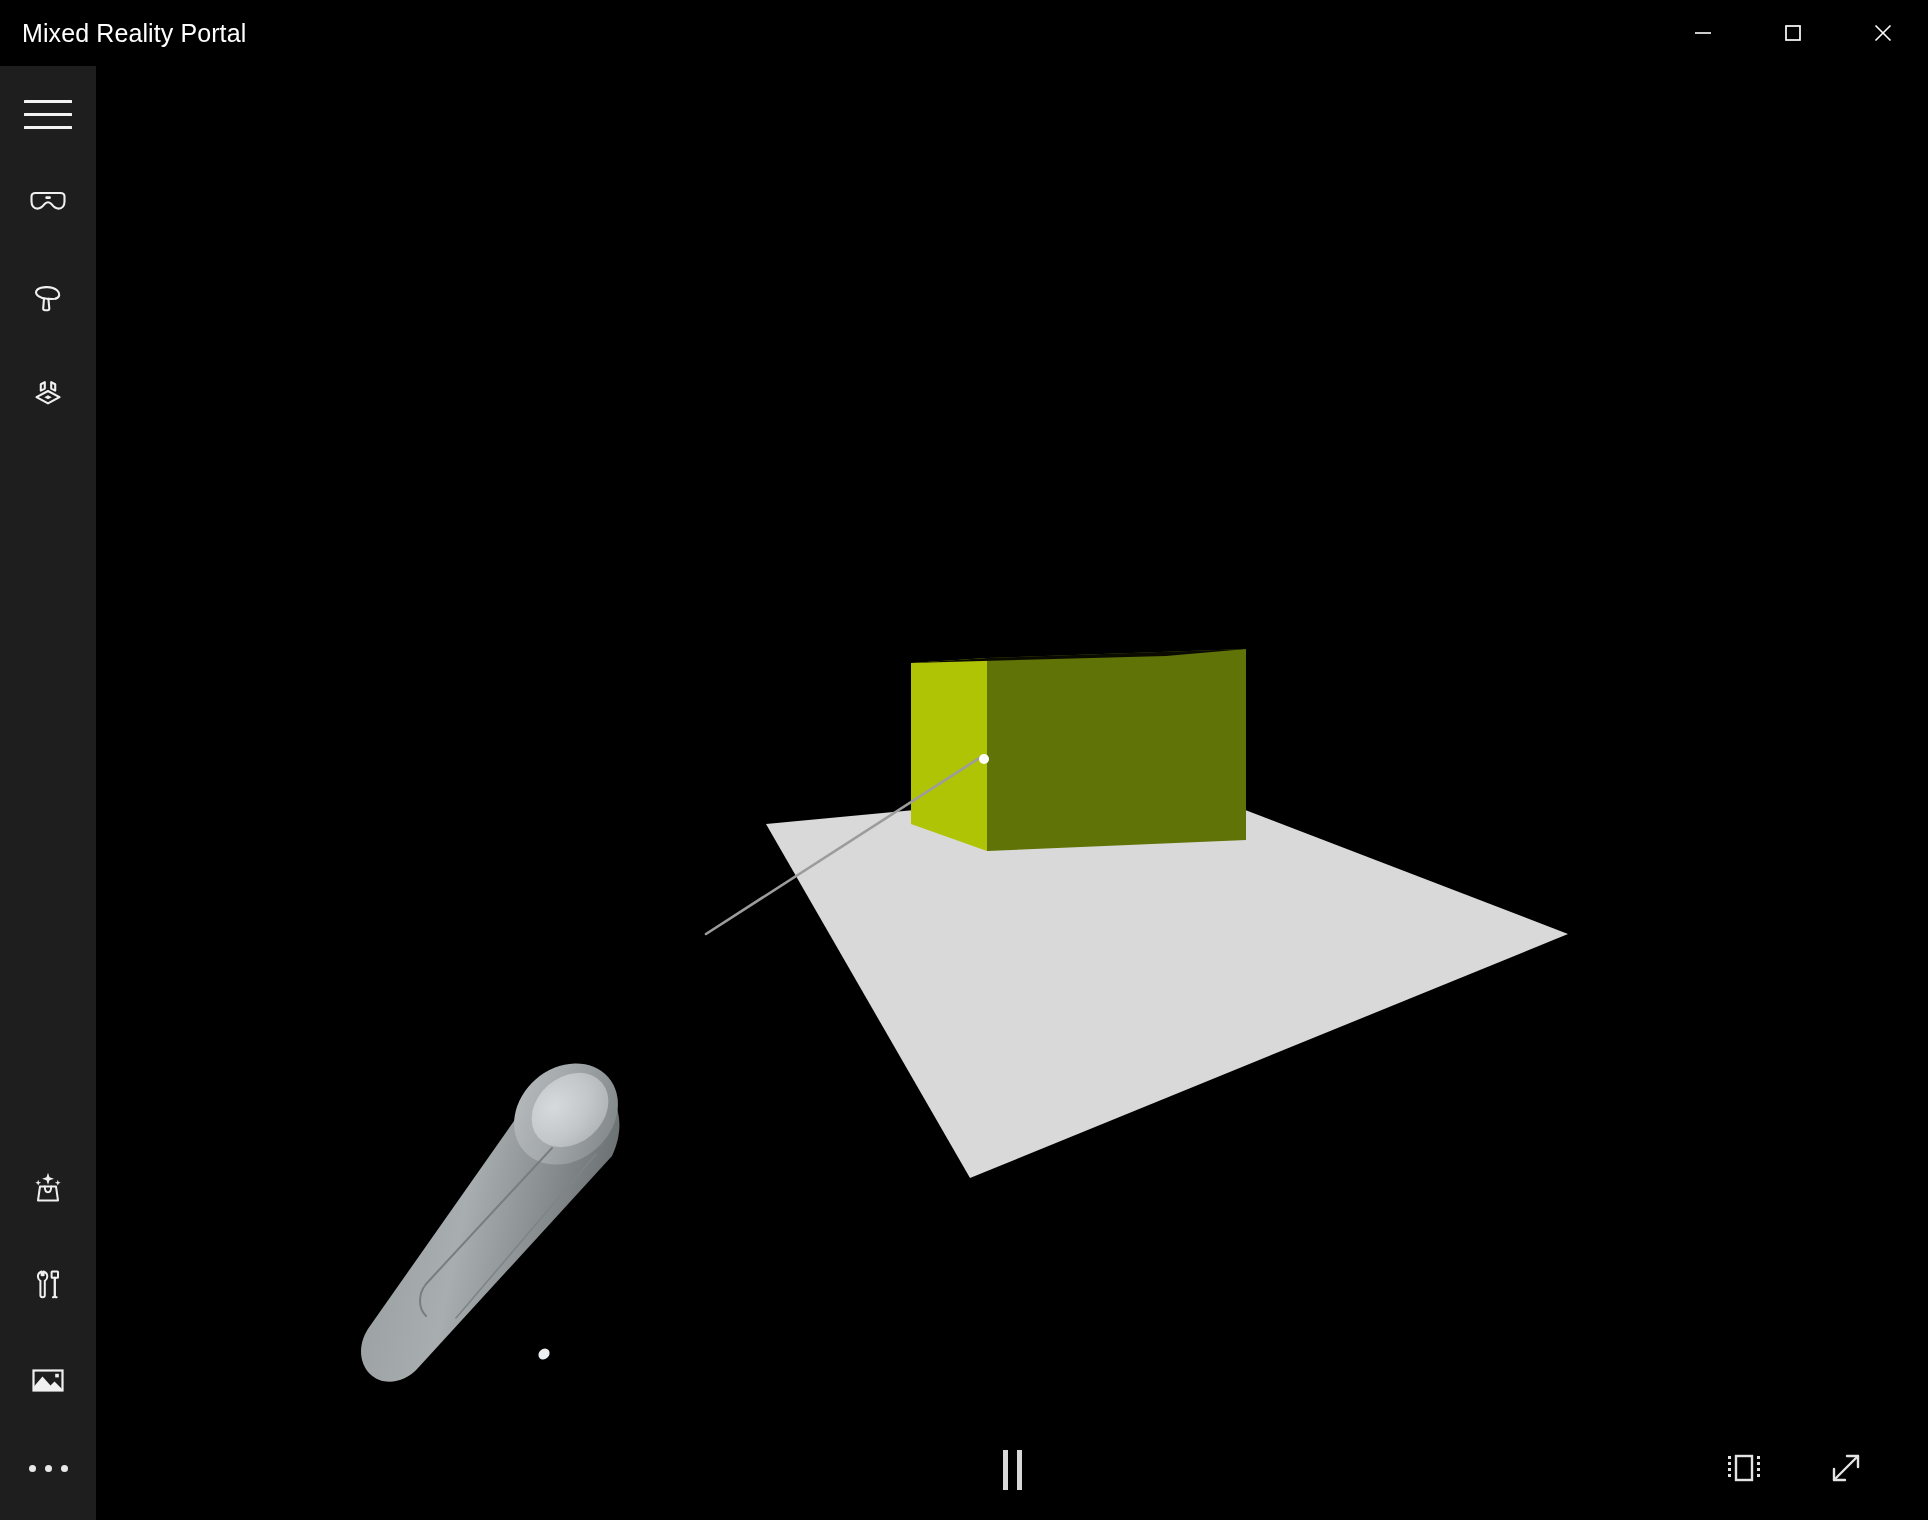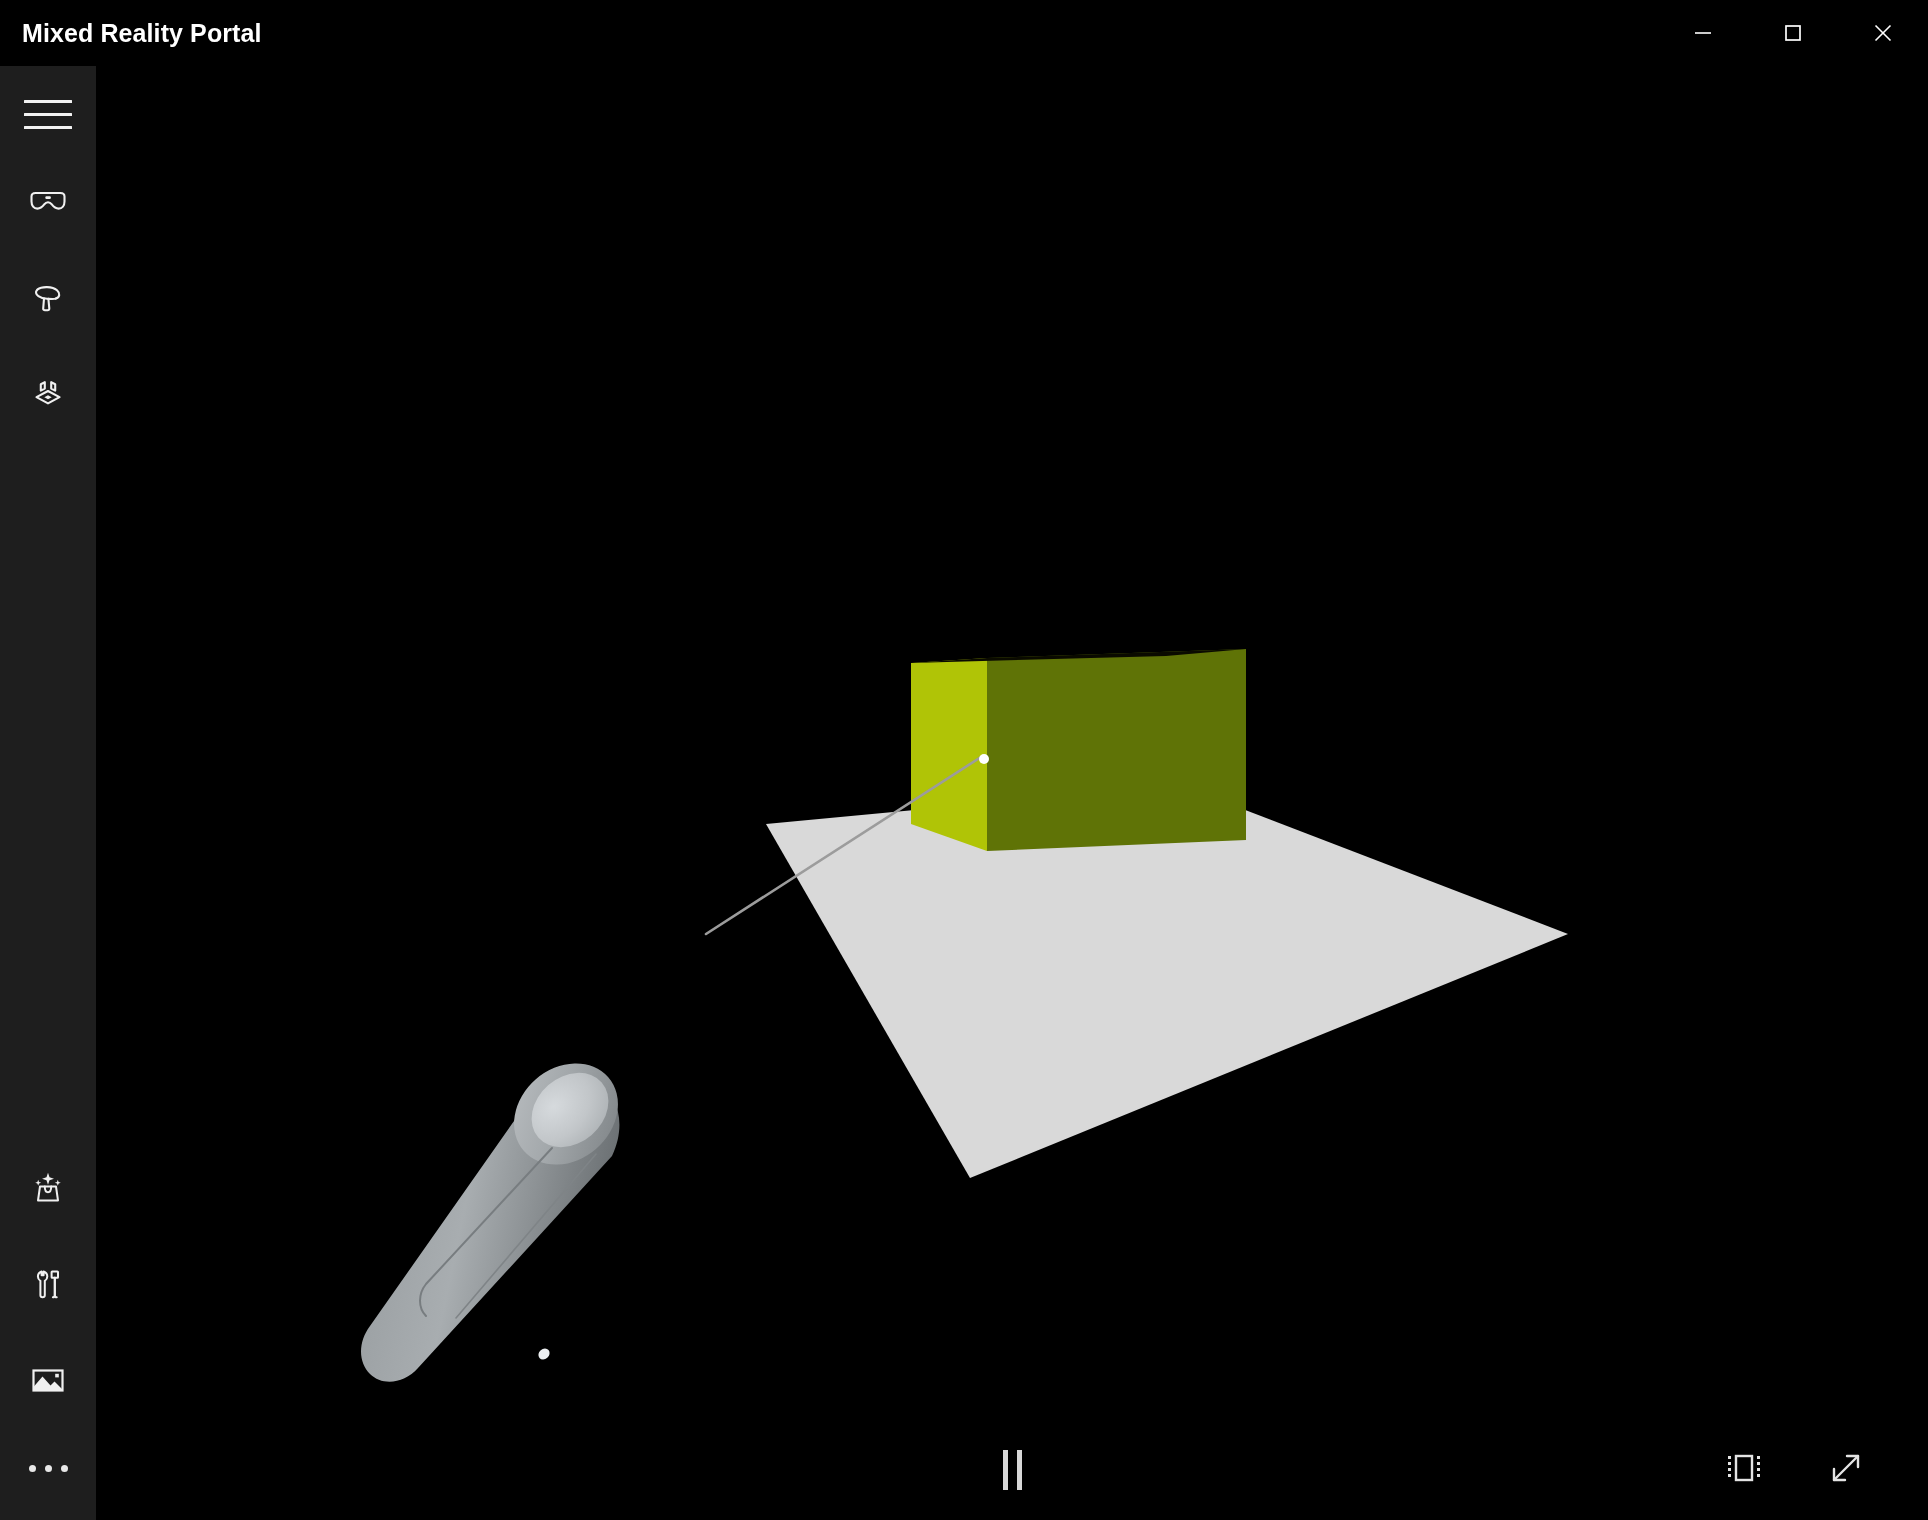--- a/index.html
+++ b/index.html
@@ -22,21 +22,21 @@
     position:absolute; top:0; left:0;
     width:1928px; height:66px;
     background:#000;
     display:flex; align-items:center;
     z-index:50;
   }
   .title-text {
     margin-left:22px;
     color:#ffffff;
     font-size:25px;
-    font-weight:700;
+    font-weight:400;
     letter-spacing:0.1px;
     line-height:1;
     white-space:nowrap;
   }
   .wincontrols {
     position:absolute; right:0; top:0;
     height:66px;
     display:flex;
   }
   .wc-btn {

